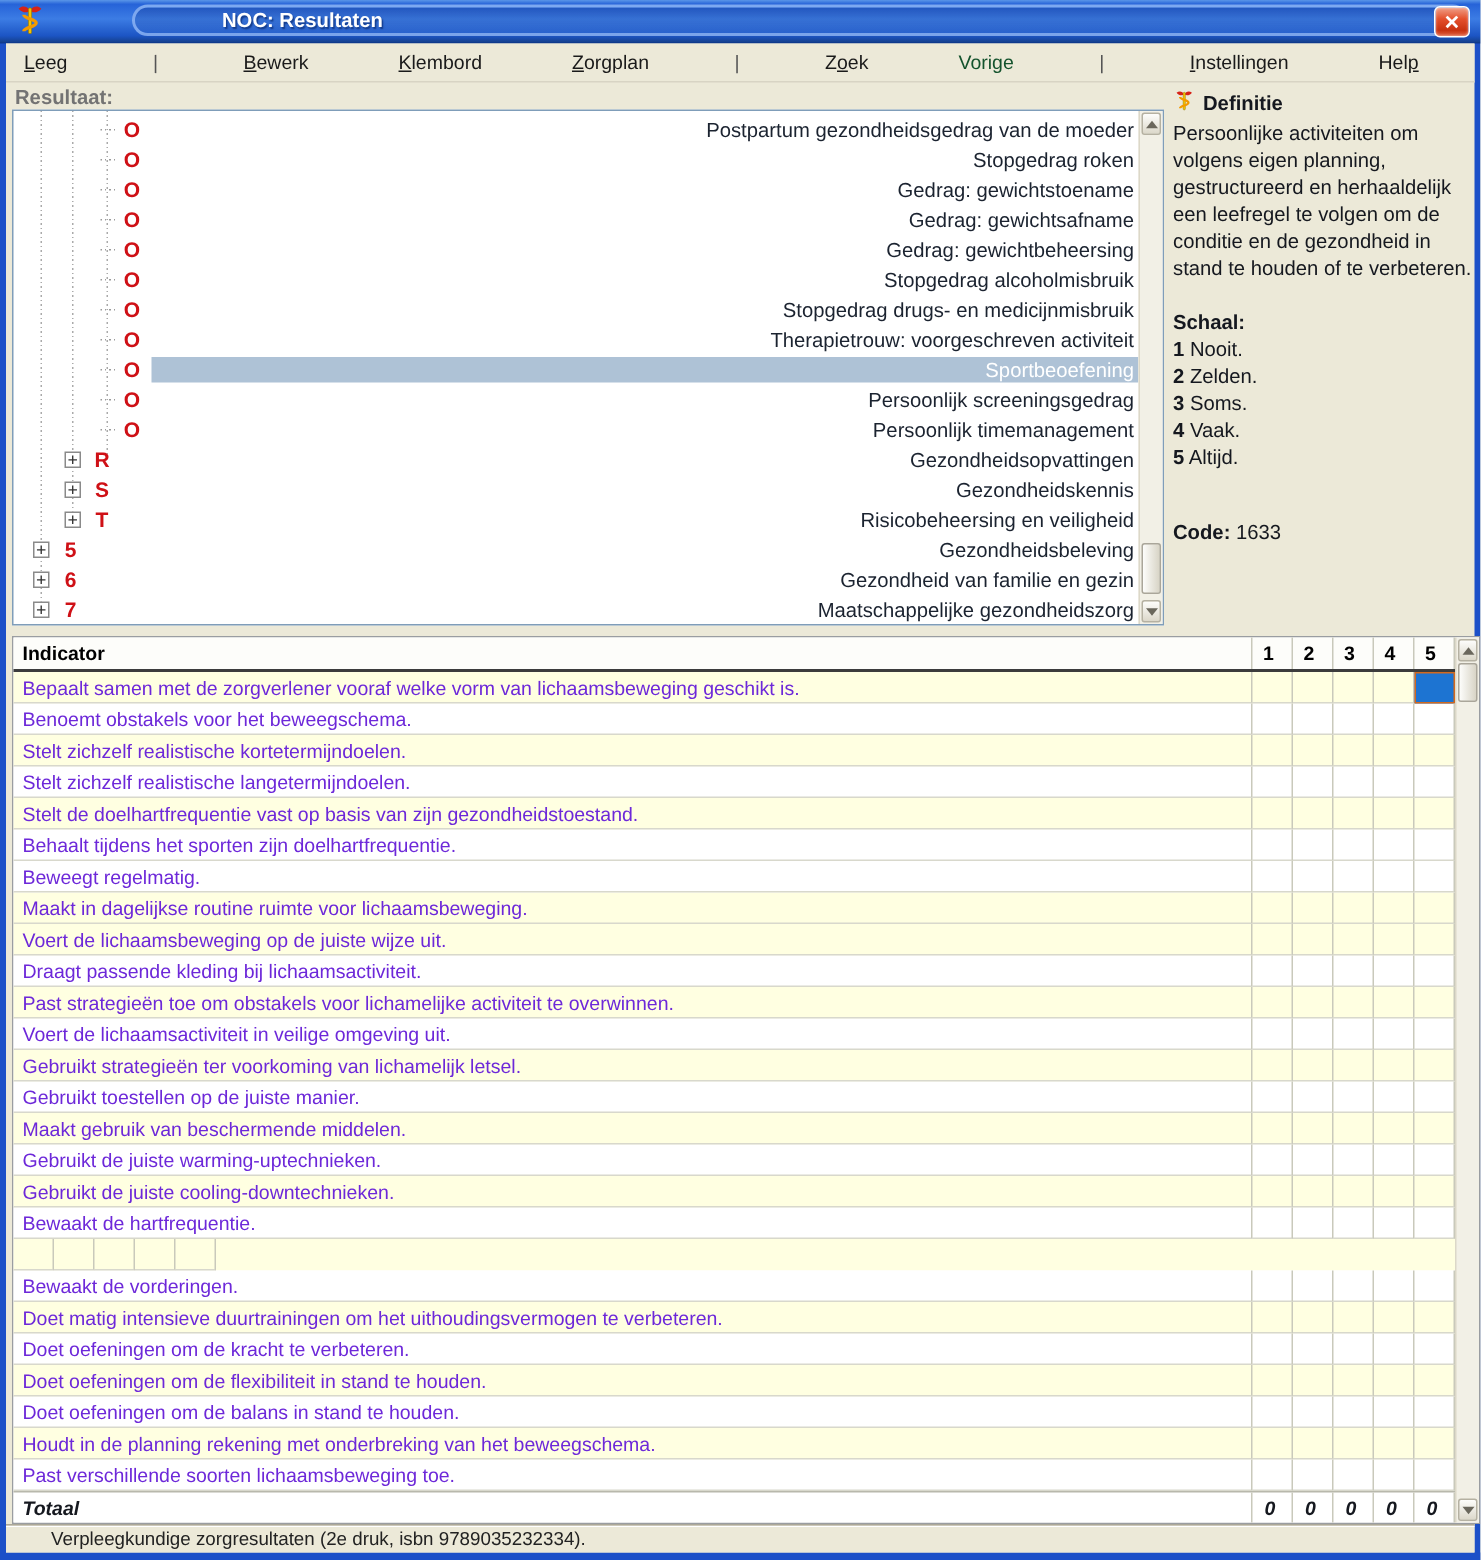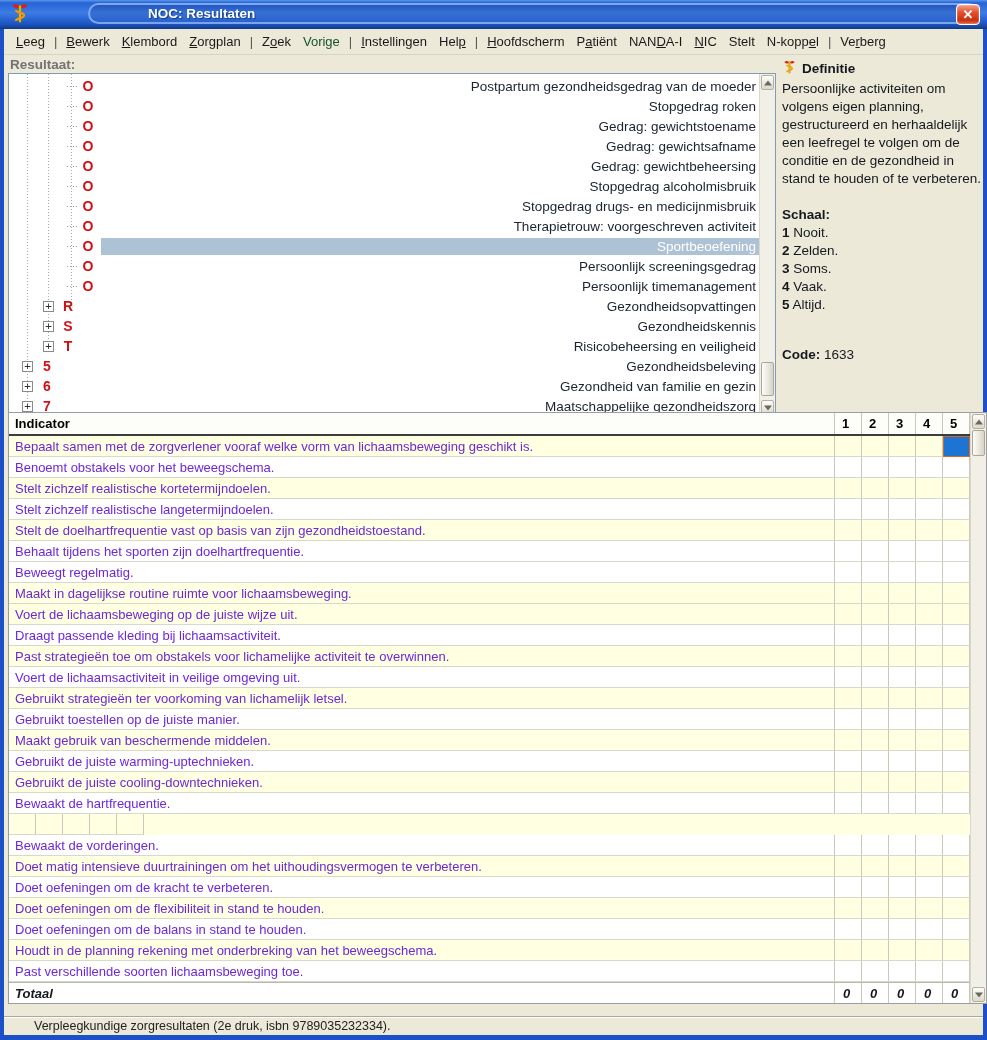--- a/index.html
+++ b/index.html
@@ -15,21 +15,21 @@
   .title-pill { position:absolute; left:88px; right:8px; top:3px; height:21px; border-radius:12px;
     border:2px solid rgba(140,180,245,.85); background:linear-gradient(180deg,rgba(10,35,110,.25),rgba(90,140,230,.15)); }
   .app-icon { position:absolute; left:9px; top:3px; width:22px; height:22px; }
   .title-text { position:absolute; left:148px; top:6px; color:#fff; font-weight:bold; font-size:13.5px; text-shadow:1px 1px 1px #123a8a; }
   .close-btn { position:absolute; right:7px; top:4px; width:24px; height:21px; border:1px solid #fff; border-radius:4px;
     background:linear-gradient(180deg,#f0a088 0%,#e4502c 40%,#c83210 80%,#e06040 100%); box-shadow:inset 0 0 2px rgba(255,255,255,.6);
     color:#fff; font-weight:bold; text-align:center; line-height:19px; font-size:13px; }
 
   
   .menubar { position:absolute; left:0; right:0; top:29px; height:26px; background:#ece9d8; border-bottom:1px solid #d8d4c4;
-    display:flex; align-items:center; padding:0 6px; font-size:13px; color:#1a1a1a; white-space:nowrap; }
+    display:flex; align-items:center; padding:0 6px; font-size:13px; color:#1a1a1a; white-space:nowrap;gap:48px; }
   .mitem { padding:2px 6px; cursor:default; }
   .mitem.dis { color:#14532d; }
   .msep { color:#555; padding:0 3px; }
   .acc { text-decoration:underline; }
 
   
   .result-label { position:absolute; left:6px; top:57px; font-size:13.5px; font-weight:bold; color:#737373; }
 
   
   .tree-panel { position:absolute; left:4px; top:73px; width:768px; height:344px; background:#fff; border:1px solid #7f9db9; }
@@ -63,21 +63,21 @@
   
   .side-panel { position:absolute; left:778px; top:60px; width:202px; font-size:13.5px; color:#15181f; line-height:18px; }
   .def-head { display:flex; align-items:flex-start; gap:5px; font-weight:bold; margin-bottom:2px; }
   .def-head svg { width:15px; height:15px; }
   .scale-title { font-weight:bold; margin-top:18px; }
   .scale-row .n { font-weight:bold; }
   .code-line { margin-top:32px; }
   .code-line .b { font-weight:bold; }
 
   
-  .itable { position:absolute; left:4px; top:412px; width:979px; height:592px; background:#fff; border:1px solid #9a9da1; }
+  .itable { position:absolute; left:4px; top:424px; width:979px; height:592px; background:#fff; border:1px solid #9a9da1; }
   .thead { display:flex; height:23px; border-bottom:2px solid #3c3c3c; background:#fdfdfa; font-weight:bold; font-size:13px; color:#000; }
   .thead .icol { flex:1 1 auto; padding:3px 0 0 6px; border-right:1px solid #c9c9bb; }
   .thead .ncol { flex:0 0 27px; padding:3px 0 0 7px; border-right:1px solid #c9c9bb; }
   .thead .sbsp { flex:0 0 16px; }
   .tbody { position:absolute; left:0; top:23px; right:0; }
   .irow { display:flex; height:21px; font-size:13px; color:#6d28d9; }
   .irow.odd { background:#ffffe1; }
   .irow.even { background:#ffffff; }
   .irow .icol { flex:1 1 auto; padding:3px 0 0 6px; border-right:1px solid #c9c9bb; border-bottom:1px solid #d8d8cc; overflow:hidden; white-space:nowrap; }
   .irow .ncell { flex:0 0 27px; border-right:1px solid #c9c9bb; border-bottom:1px solid #d8d8cc; }

